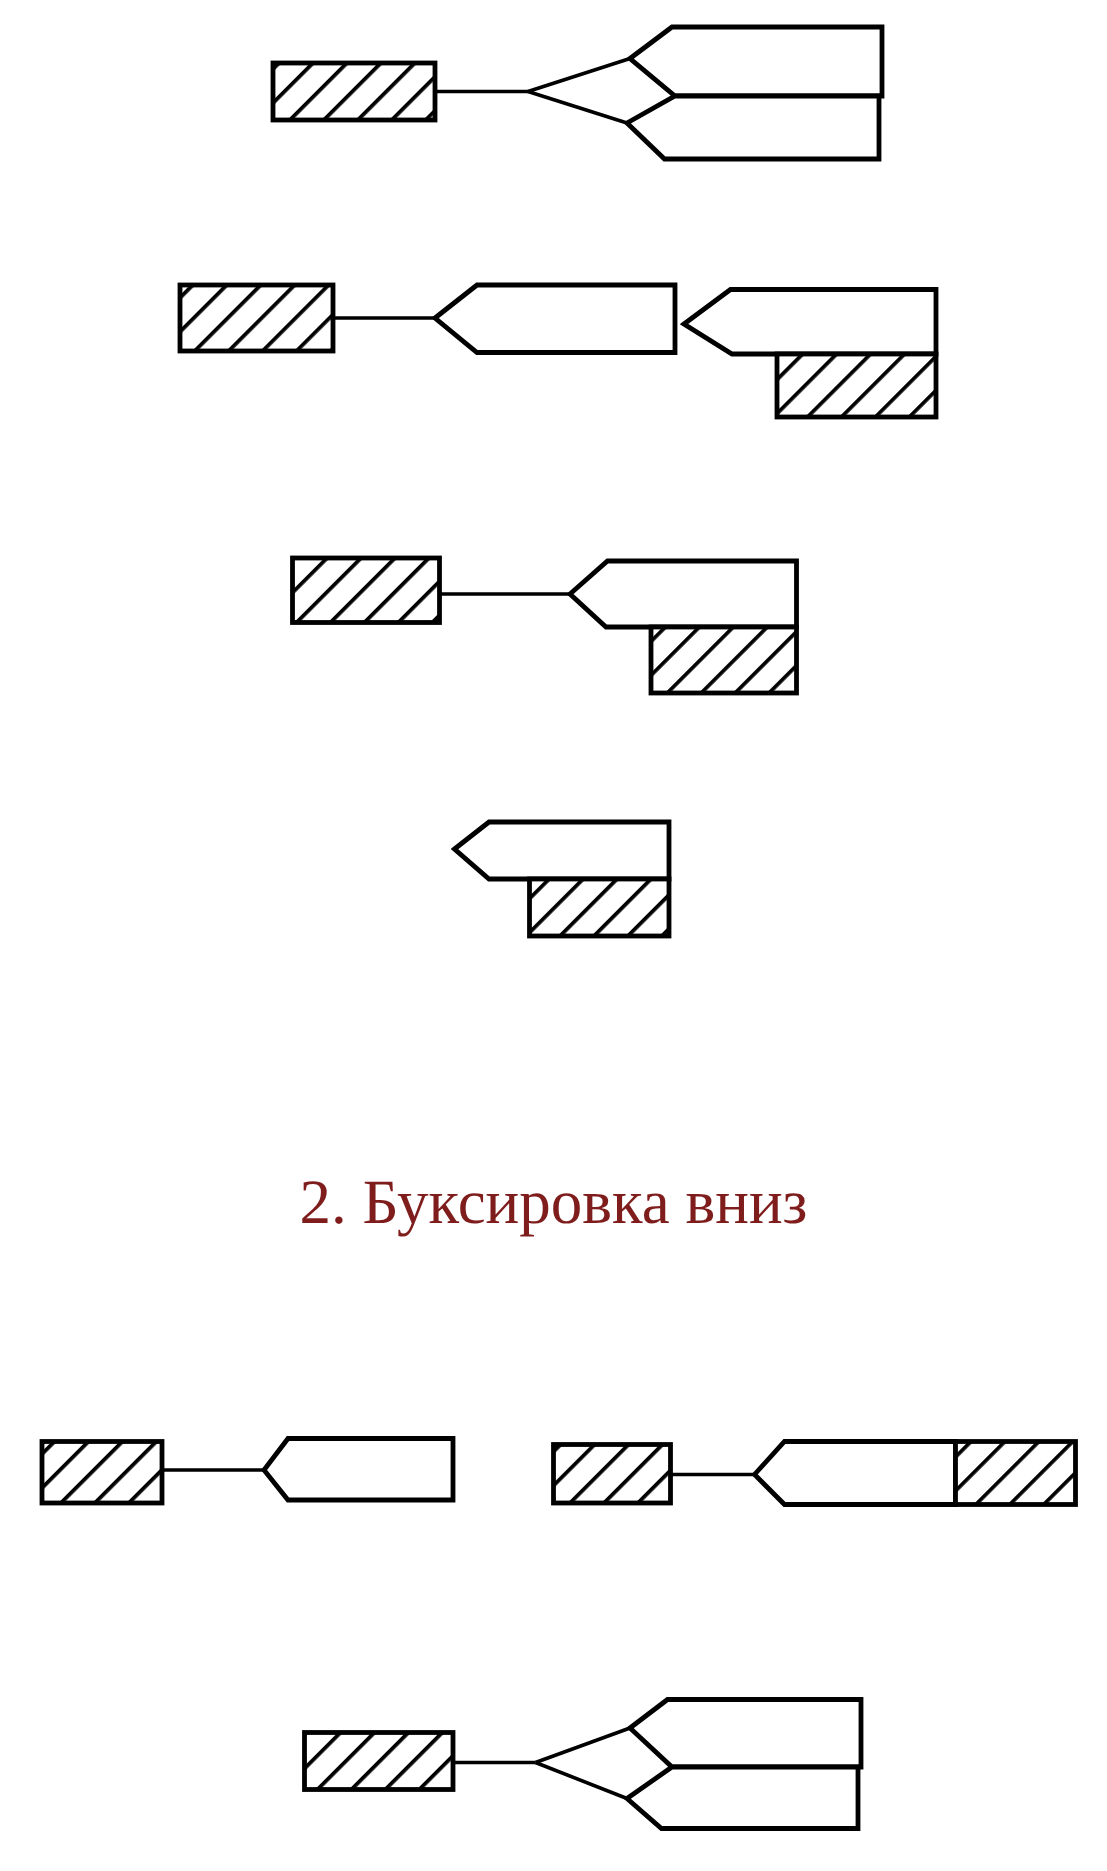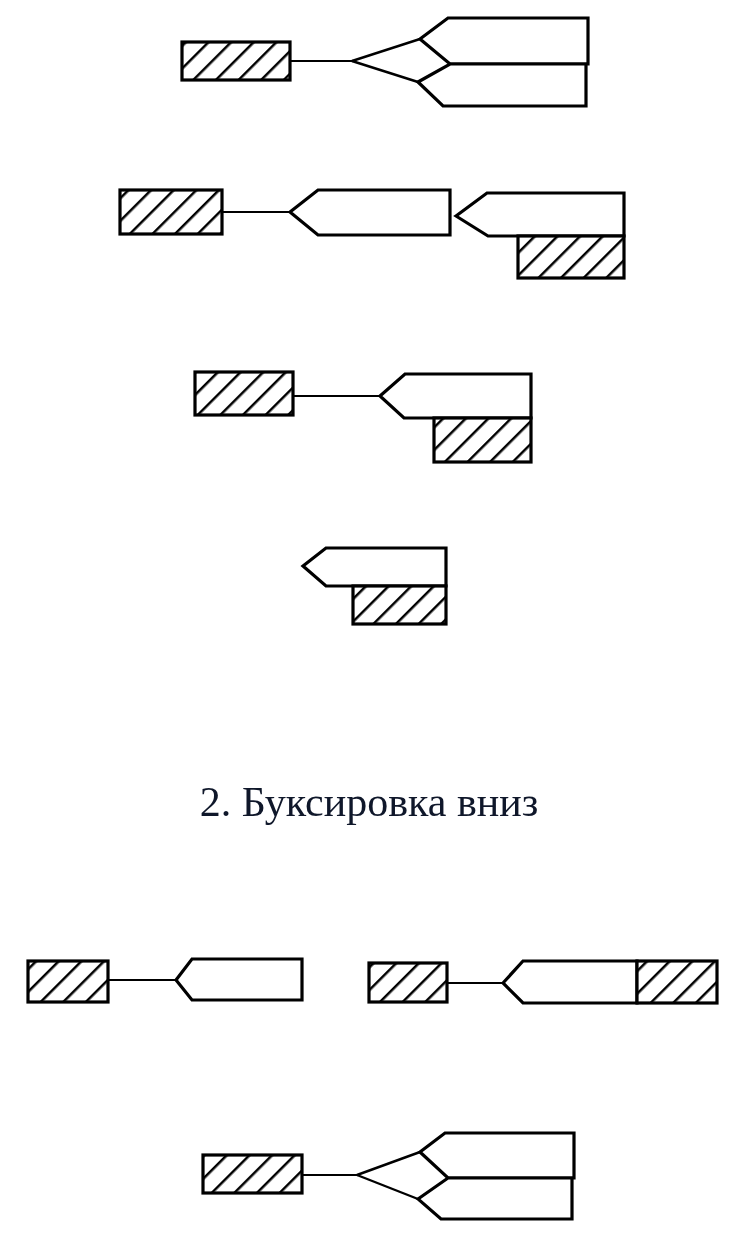--- a/index.html
+++ b/index.html
@@ -1,20 +1,20 @@
 <!DOCTYPE html>
 <html><head>
   <meta charset="utf-8">
   <style>
     html, body { margin: 0; padding: 0; background: #ffffff; }
     body { width: 738px; height: 1247px; position: relative; overflow: hidden; }
     #canvas { position: absolute; left: 0; top: 0; }
     .title {
       position: absolute; left: 0; width: 738px; top: 778px; text-align: center;
-      font-family: "Liberation Serif", "DejaVu Serif", serif; font-size: 42px; color: #0f172a;
+      font-family: "Liberation Serif", "DejaVu Serif", serif; font-size: 42px; color: #7f1d1d;
     }
     .stroke { fill: #fff; stroke: #000; stroke-width: 3.2; stroke-linejoin: miter; }
     .hatch { fill: url(#hatch); stroke: #000; stroke-width: 3.2; }
     .line { stroke: #000; stroke-width: 2.2; fill: none; }
     .thin { stroke: #000; stroke-width: 2.4; fill: none; }
   </style>
 </head>
 <body>
 
 <svg id="canvas" width="738" height="1247" viewBox="0 0 738 1247">

